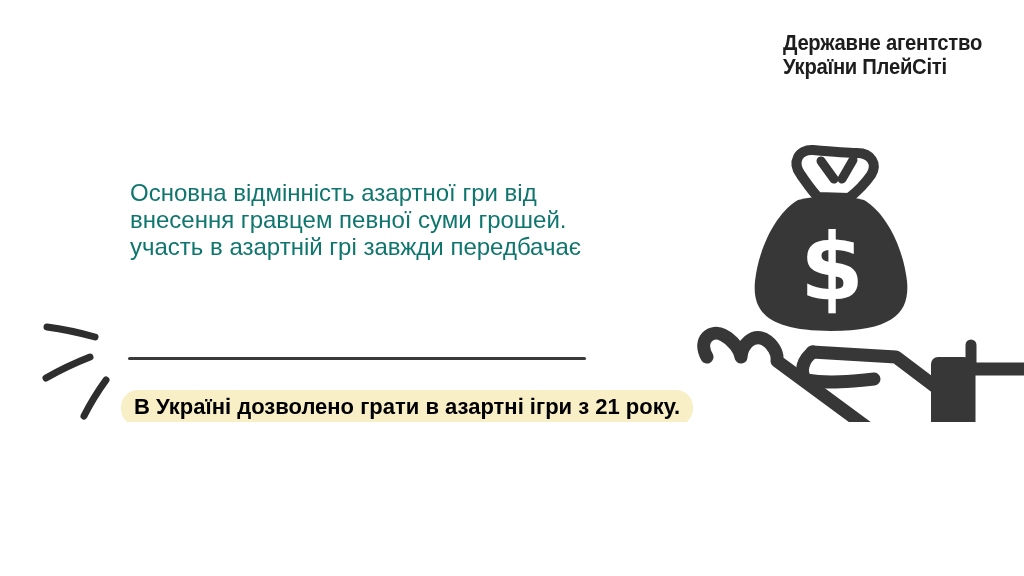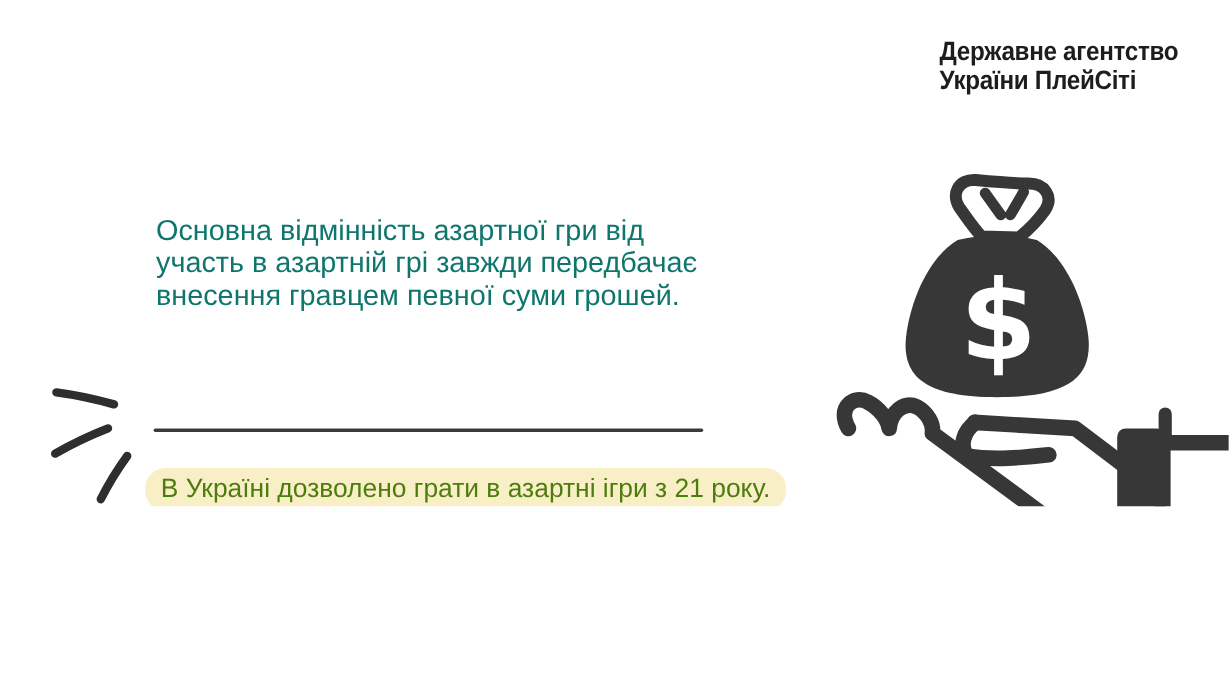--- a/index.html
+++ b/index.html
@@ -23,21 +23,21 @@
     background:#f9efc6;border-radius:8px;padding:2px 6px 3px;margin:0 -2px;
   }
   
   .divider{
     position:absolute;left:128px;top:357px;width:458px;height:3px;
     background:#3a3a3a;border-radius:2px;
   }
   
   .statement{
     position:absolute;left:121px;top:390px;
-    font-size:22px;line-height:28px;white-space:nowrap;color:#4d7c0f;
+    font-size:22px;line-height:28px;white-space:nowrap;color:#000000;font-weight:bold;
   }
   .statement .pill{
     display:inline-block;background:#f9efc6;border-radius:17px;
     padding:3px 13px 5px;
   }
   
   .burst{position:absolute;left:35px;top:315px;width:90px;height:115px;}
   .illustration{position:absolute;left:693px;top:133px;width:347px;height:367px;}
 </style>
 </head>
@@ -45,22 +45,22 @@
 
 <div id="canvas">
 
   <div class="org-title">
     <div>Державне агентство</div>
     <div>України ПлейСіті</div>
   </div>
 
   <div class="body-text">
     <div class="line">Основна відмінність азартної гри від</div>
+    <div class="line">внесення гравцем певної суми грошей.</div>
     <div class="line">участь в азартній грі завжди передбачає</div>
-    <div class="line">внесення гравцем певної суми грошей.</div>
   </div>
 
   <div class="divider"></div>
 
   <div class="statement">
     <span class="pill">В Україні дозволено грати в азартні ігри з 21 року.</span>
   </div>
 
   <svg class="burst" viewBox="35 315 90 115">
     <g fill="none" stroke="#2e2e2e" stroke-width="7" stroke-linecap="round">

